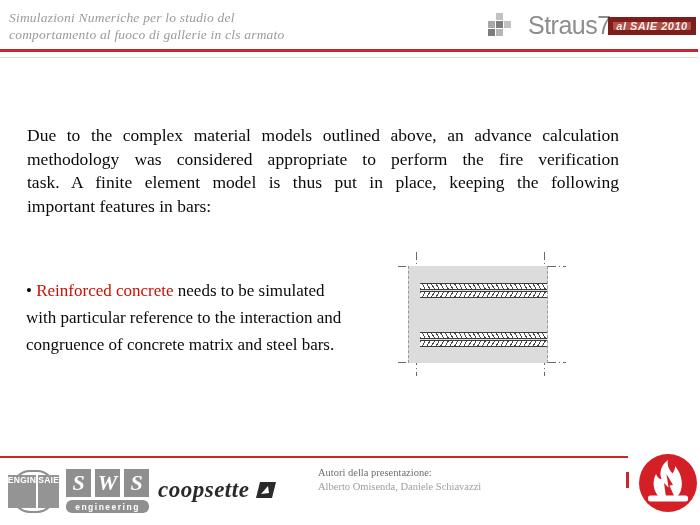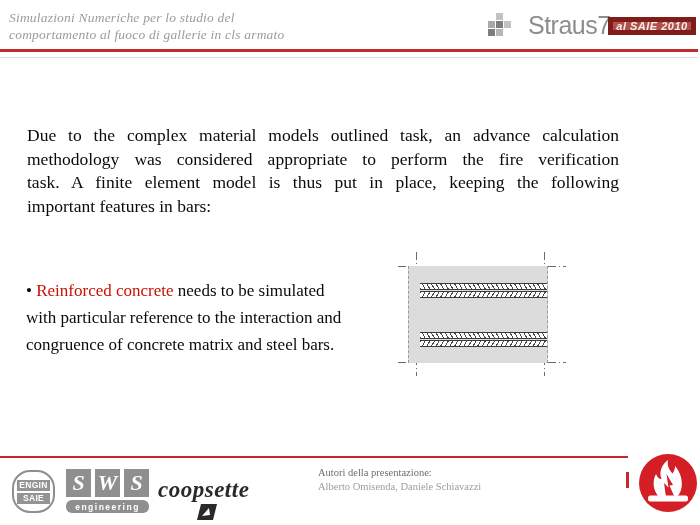--- a/index.html
+++ b/index.html
@@ -63,42 +63,42 @@
   }
   .strip.alt { margin-top:1px; background-image:repeating-linear-gradient(120deg,#4a4a4a 0 1px,transparent 1px 4px); }
 
   
   .rule-red-bottom { position:absolute; left:0; top:456px; width:628px; height:2px; background:#c5282e; }
   .red-tick { position:absolute; left:626px; top:472px; width:3px; height:16px; background:#c5282e; }
 
   .enginsoft {
     position:absolute; left:12px; top:470px; width:43px; height:43px;
     border:2px solid #8e8e8e; border-radius:18px; padding:3px 3px;
-    display:flex; flex-direction:column; justify-content:center; gap:2px;
+    display:flex; flex-direction:row; justify-content:center; gap:2px;
   }
   .enginsoft .row {
     background:#949494; color:#ffffff; font-family:"Liberation Sans", sans-serif;
     font-size:8.5px; font-weight:bold; text-align:center; line-height:11px; letter-spacing:.3px;
   }
   .sws { position:absolute; left:66px; top:469px; width:84px; }
   .sws-letters { display:flex; gap:4px; }
   .sws-letters span {
     width:25px; height:28px; background:#8f8f8f; color:#ffffff;
     font-family:"Liberation Serif", serif; font-style:italic; font-weight:bold;
     font-size:22px; display:flex; align-items:center; justify-content:center;
   }
   .sws-sub {
     margin-top:3px; width:83px; height:13px; background:#8f8f8f; color:#ffffff;
     font-family:"Liberation Sans", sans-serif; font-size:8.5px; font-weight:bold;
     letter-spacing:1.5px; display:flex; align-items:center; justify-content:center;border-radius:6px;
   }
   .coopsette {
     position:absolute; left:158px; top:477px; display:flex; align-items:center;
     font-family:"Liberation Serif", serif; font-style:italic; font-weight:bold;
-    font-size:23px; color:#2a2a2a; letter-spacing:.5px;flex-direction:column;
+    font-size:23px; color:#2a2a2a; letter-spacing:.5px;
   }
   .coop-mark { margin-left:6px; width:22px; height:18px; }
 
   .credits {
     position:absolute; right:80px; top:466px; width:300px; 
     font-size:10.5px; line-height:13.5px; font-family:"Liberation Serif", serif;
   }
   .credits .c1 { color:#6d6d6d; }
   .credits .c2 { color:#787878; }
   .credits .c3 { color:#9d9d9d; }
@@ -125,21 +125,21 @@
       <rect x="9" y="17" width="7" height="7" fill="#b5b5b5"></rect>
     </svg>
     <span class="straus-text">Straus7</span>
   </div>
   <div class="saie-badge">al SAIE 2010</div>
 
   <div class="rule-red-top"></div>
   <div class="rule-gray-top"></div>
 
   <div class="paragraph">
-    <div class="jline">Due to the complex material models outlined task, an advance calculation</div>
+    <div class="jline">Due to the complex material models outlined above, an advance calculation</div>
     <div class="jline">methodology was considered appropriate to perform the fire verification</div>
     <div class="jline">task. A finite element model is thus put in place, keeping the following</div>
     <div class="jline-last">important features in bars:</div>
   </div>
 
   <div class="bullet">
     <div><span>• </span><span class="red">Reinforced concrete</span><span> needs to be simulated</span></div>
     <div>with particular reference to the interaction and</div>
     <div>congruence of concrete matrix and steel bars.</div>
   </div>

